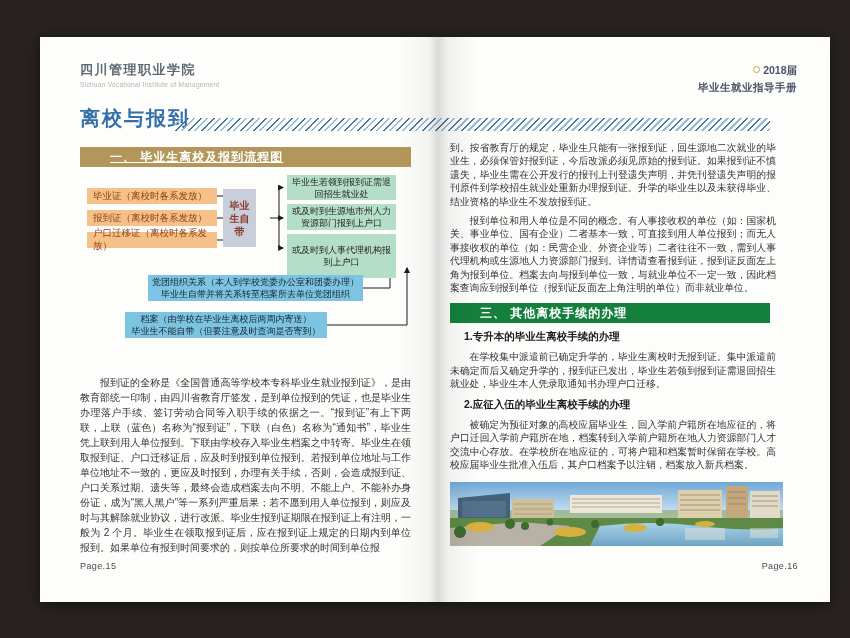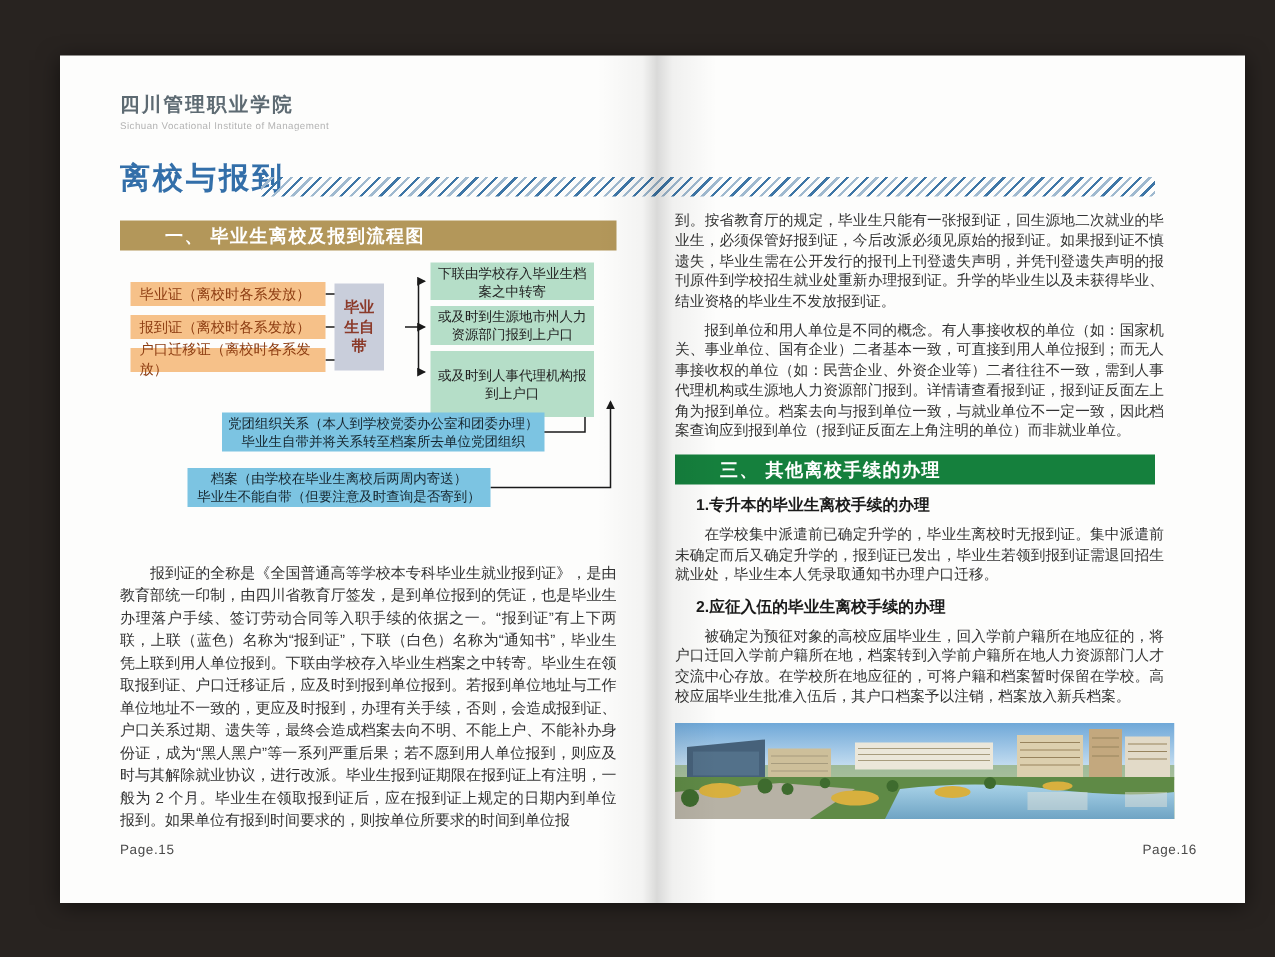--- a/index.html
+++ b/index.html
@@ -28,21 +28,21 @@
   }
   .hatch{
     position:absolute;left:134px;top:81px;width:596px;height:13px;
     background:repeating-linear-gradient(135deg,
       #3e76a6 0px,#3e76a6 1.6px,transparent 1.6px,transparent 4.6px,
       #9fb9cf 4.6px,#9fb9cf 6.2px,transparent 6.2px,transparent 9.2px);
   }
   .goldbar{
     position:absolute;background:#b3975a;color:#ffffff;
     font-size:12px;font-weight:bold;letter-spacing:1px;
-    height:20px;line-height:20px;padding-left:30px;box-sizing:border-box;
+    height:20px;line-height:20px;padding-left:30px;box-sizing:border-box;text-decoration:underline;
   }
   .bar1{left:40px;top:110px;width:331px;}
   .bar2{left:40px;top:315px;width:331px;}
   
   .fb{
     position:absolute;display:flex;align-items:center;justify-content:center;
     text-align:center;box-sizing:border-box;
   }
   .orange{
     background:#f6c189;color:#8d3d12;font-size:9.5px;
@@ -124,36 +124,40 @@
         <path d="M199 81 H203" marker-end="url(#arr)"></path>
         <path d="M247 121 H310 V101" marker-end="url(#arr)"></path>
         <path d="M247 158 H327 V101" marker-end="url(#arr)"></path>
       </g>
     </svg>
 
     <div class="fb orange o1">毕业证（离校时各系发放）</div>
     <div class="fb orange o2">报到证（离校时各系发放）</div>
     <div class="fb orange o3">户口迁移证（离校时各系发放）</div>
     <div class="fb centerbox">毕业生自带</div>
-    <div class="fb green g1">下联由学校存入毕业生档案之中转寄</div>
+    <div class="fb green g1">毕业生若领到报到证需退回招生就业处</div>
     <div class="fb green g2">或及时到生源地市州人力资源部门报到上户口</div>
     <div class="fb green g3">或及时到人事代理机构报到上户口</div>
     <div class="fb blue b1">
       <span>党团组织关系（本人到学校党委办公室和团委办理）</span>
       <span>毕业生自带并将关系转至档案所去单位党团组织</span>
     </div>
     <div class="fb blue b2">
       <span>档案（由学校在毕业生离校后两周内寄送）</span>
       <span>毕业生不能自带（但要注意及时查询是否寄到）</span>
     </div>
 
     <p class="leftbody">报到证的全称是《全国普通高等学校本专科毕业生就业报到证》，是由教育部统一印制，由四川省教育厅签发，是到单位报到的凭证，也是毕业生办理落户手续、签订劳动合同等入职手续的依据之一。“报到证”有上下两联，上联（蓝色）名称为“报到证”，下联（白色）名称为“通知书”，毕业生凭上联到用人单位报到。下联由学校存入毕业生档案之中转寄。毕业生在领取报到证、户口迁移证后，应及时到报到单位报到。若报到单位地址与工作单位地址不一致的，更应及时报到，办理有关手续，否则，会造成报到证、户口关系过期、遗失等，最终会造成档案去向不明、不能上户、不能补办身份证，成为“黑人黑户”等一系列严重后果；若不愿到用人单位报到，则应及时与其解除就业协议，进行改派。毕业生报到证期限在报到证上有注明，一般为 2 个月。毕业生在领取报到证后，应在报到证上规定的日期内到单位报到。如果单位有报到时间要求的，则按单位所要求的时间到单位报</p>
 
     <div class="pagenum pn-left">Page.15</div>
 
+    <div class="rp-header">
+      <div class="edition"><span class="gold-bullet"></span><span>2018届</span></div>
+      <div class="handbook">毕业生就业指导手册</div>
+    </div>
 
     <div class="rightcol">
       <p>到。按省教育厅的规定，毕业生只能有一张报到证，回生源地二次就业的毕业生，必须保管好报到证，今后改派必须见原始的报到证。如果报到证不慎遗失，毕业生需在公开发行的报刊上刊登遗失声明，并凭刊登遗失声明的报刊原件到学校招生就业处重新办理报到证。升学的毕业生以及未获得毕业、结业资格的毕业生不发放报到证。</p>
       <p class="indent">报到单位和用人单位是不同的概念。有人事接收权的单位（如：国家机关、事业单位、国有企业）二者基本一致，可直接到用人单位报到；而无人事接收权的单位（如：民营企业、外资企业等）二者往往不一致，需到人事代理机构或生源地人力资源部门报到。详情请查看报到证，报到证反面左上角为报到单位。档案去向与报到单位一致，与就业单位不一定一致，因此档案查询应到报到单位（报到证反面左上角注明的单位）而非就业单位。</p>
       <div class="bar3">三、 其他离校手续的办理</div>
       <div class="subtitle">1.专升本的毕业生离校手续的办理</div>
       <p class="indent">在学校集中派遣前已确定升学的，毕业生离校时无报到证。集中派遣前未确定而后又确定升学的，报到证已发出，毕业生若领到报到证需退回招生就业处，毕业生本人凭录取通知书办理户口迁移。</p>
       <div class="subtitle">2.应征入伍的毕业生离校手续的办理</div>
       <p class="indent">被确定为预征对象的高校应届毕业生，回入学前户籍所在地应征的，将户口迁回入学前户籍所在地，档案转到入学前户籍所在地人力资源部门人才交流中心存放。在学校所在地应征的，可将户籍和档案暂时保留在学校。高校应届毕业生批准入伍后，其户口档案予以注销，档案放入新兵档案。</p>
 

